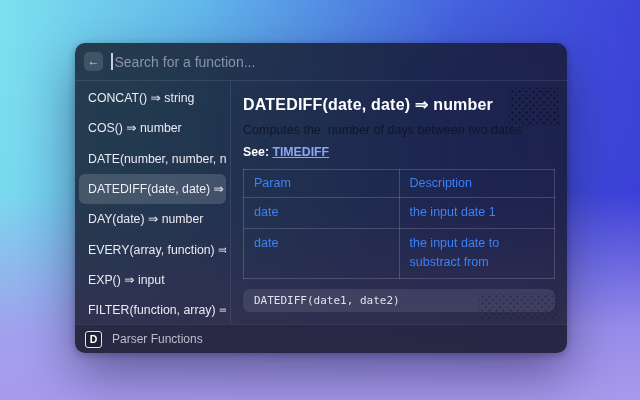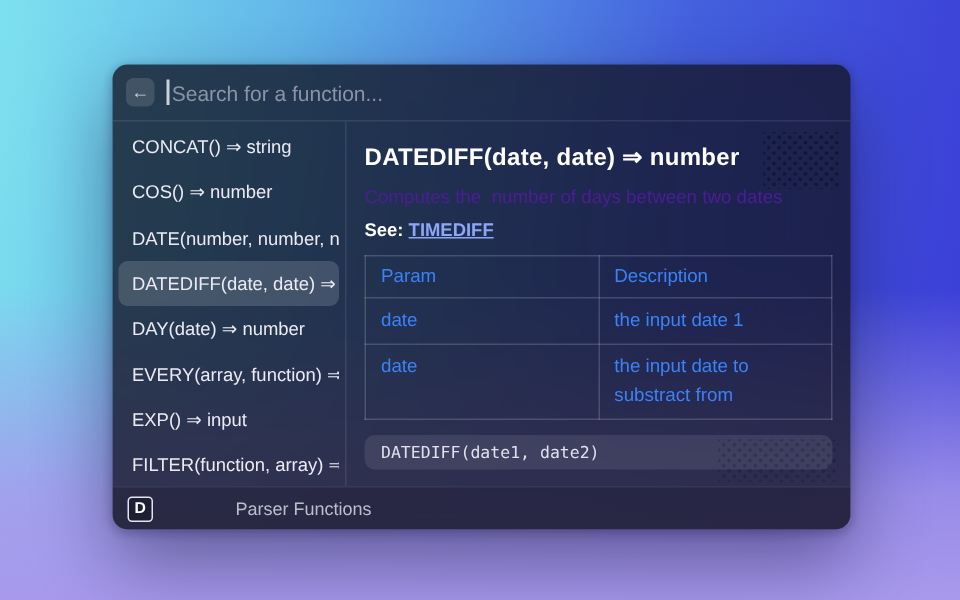--- a/index.html
+++ b/index.html
@@ -30,36 +30,36 @@
   .search-input::placeholder{color:#8b94a6;}
   .content{flex:1; display:flex; min-height:0;}
   .sidebar{flex:none; width:156px; box-sizing:border-box; padding-top:2px;
     border-right:1px solid rgba(255,255,255,0.09);}
   .sb-item{height:30.3px; display:flex; align-items:center; margin:0 4px; padding:0 9px;
     font-size:12.3px; color:#eceaf4; white-space:nowrap; overflow:hidden;
     border-radius:6px; cursor:pointer;}
   .sb-item.selected{background:rgba(255,255,255,0.15);}
   .detail{flex:1; position:relative; box-sizing:border-box; padding:4px 12px 0 12px; min-width:0;}
   .detail h1{margin:10px 0 0; font-size:16px; font-weight:bold; color:#ffffff; letter-spacing:0.2px;}
-  .desc{margin:9px 0 0; font-size:12.5px; color:#4c1d95; white-space:pre-wrap;}
+  .desc{margin:9px 0 0; font-size:12.5px; color:#0f172a; white-space:pre-wrap;}
   .see{margin:8px 0 0; font-size:12.3px; color:#ffffff;}
   .see b{font-weight:bold;}
   .see a{color:var(--link,#8ea6f7); text-decoration:underline; font-weight:bold; cursor:pointer;}
   table{margin-top:10px; width:100%; border-collapse:collapse; table-layout:fixed;}
   th,td{border:1px solid rgba(255,255,255,0.17); padding:5px 10px; font-size:12.5px;
     color:#3b82f6; font-weight:normal; text-align:left; vertical-align:top; line-height:1.55;}
   th{padding:4px 10px;}
   .code{margin-top:10px; background:rgba(255,255,255,0.09); border-radius:7px;
     padding:5px 11px; font-family:"DejaVu Sans Mono", monospace; font-size:11px; color:#e2e0ee;}
   .footer{flex:none; height:28px; display:flex; align-items:center; gap:10px; padding:0 10px;
     border-top:1px solid rgba(255,255,255,0.08); background:rgba(10,8,20,0.18);}
   .logo{width:15px; height:15px; flex:none; border:1.5px solid #e3e4ee; border-radius:3px;
     display:flex; align-items:center; justify-content:center;
     font-size:10.5px; font-weight:bold; color:#ffffff; background:rgba(0,0,0,0.25);}
-  .footer-label{font-size:12px; color:#bdbecb;margin-left:45px;}
+  .footer-label{font-size:12px; color:#bdbecb;}
   .dots{position:absolute; pointer-events:none;
     background-image:
       radial-gradient(circle, rgba(5,8,25,0.5) 1.1px, transparent 1.4px),
       radial-gradient(circle, rgba(5,8,25,0.5) 1.1px, transparent 1.4px);
     background-size:7px 7px; background-position:0 0, 3.5px 3.5px;}
   .dots-tr{top:7px; right:8px; width:50px; height:38px;}
   .dots-br{top:212px; right:8px; width:80px; height:28px; opacity:0.45;}
 </style>
 </head>
 <body>

